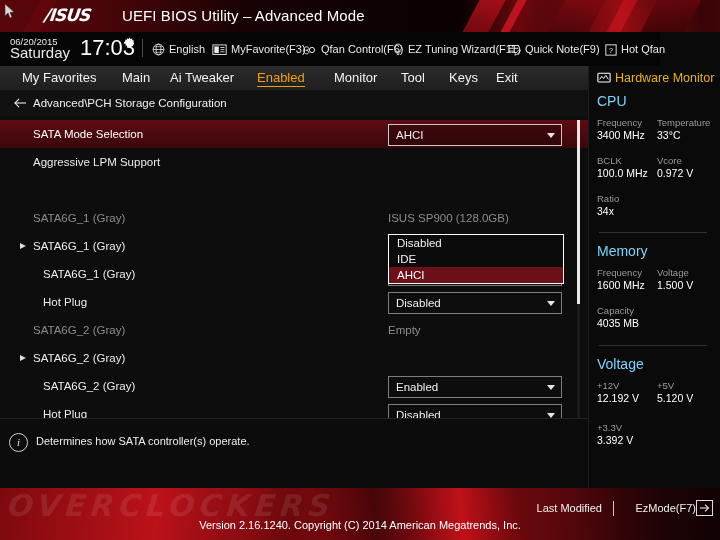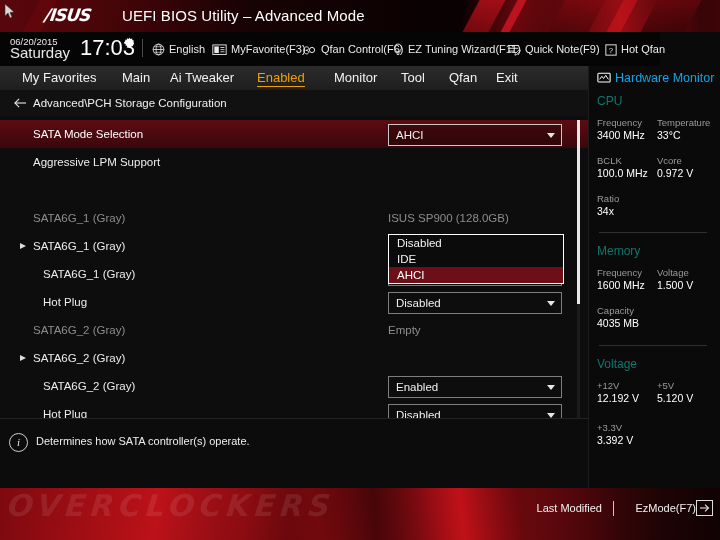--- a/index.html
+++ b/index.html
@@ -94,23 +94,23 @@
         border-top:1px solid #232323;}
   .help .ico{position:absolute;left:9px;top:14px;width:17px;height:17px;border:1px solid #cfcfcf;
         border-radius:50%;color:#e6e6e6;font-size:11px;line-height:17px;text-align:center;
         font-family:"Liberation Serif",serif;font-style:italic;}
   .help .txt{position:absolute;left:36px;top:15px;width:520px;font-size:11px;color:#ededed;
         line-height:15px;}
 
   
   .hw{position:absolute;left:588px;top:66px;width:132px;height:422px;background:#0a0a0a;
       border-left:1px solid #1c1c1c;}
-  .hw-title{position:absolute;left:8px;top:3px;font-size:12.5px;color:#0ea5e9;line-height:18px;}
+  .hw-title{position:absolute;left:8px;top:3px;font-size:12.5px;color:#eab308;line-height:18px;}
   .hw-title .mico{display:inline-block;vertical-align:-3px;margin-right:4px;}
-  .hw-sec{position:absolute;left:8px;font-size:12px;color:#0f766e;line-height:16px;}
+  .hw-sec{position:absolute;left:8px;font-size:14px;color:#7dd3fc;line-height:16px;}
   .hw-k{position:absolute;font-size:9.5px;color:#9b9b9b;line-height:13px;}
   .hw-v{position:absolute;font-size:10.5px;color:#ffffff;line-height:14px;}
   .hw-div{position:absolute;left:10px;width:108px;height:1px;background:#303030;}
 
   
   .footbar{position:absolute;left:0;top:488px;width:720px;height:52px;overflow:hidden;
            background:#090102;}
   .foot-art{position:absolute;inset:0;
     background:
       linear-gradient(84deg,rgba(0,0,0,0) 52%,rgba(205,18,26,.9) 64%,rgba(110,8,12,.5) 72%,rgba(0,0,0,0) 86%),
@@ -213,21 +213,21 @@
     </div>
   </div>
 
   <div class="menubar">
     <div class="tab" style="left:22px">My Favorites</div>
     <div class="tab" style="left:122px">Main</div>
     <div class="tab" style="left:170px">Ai Tweaker</div>
     <div class="tab active" style="left:257px">Enabled</div>
     <div class="tab" style="left:334px">Monitor</div>
     <div class="tab" style="left:401px">Tool</div>
-    <div class="tab" style="left:449px">Qfan</div>
+    <div class="tab" style="left:449px">Keys</div>
     <div class="tab" style="left:496px">Exit</div>
   </div>
 
   <div class="panel">
 
     <div class="crumb">
       <svg class="arrow" viewBox="0 0 14 12">
         <line x1="1" y1="6" x2="13" y2="6" stroke="#e8e8e8" stroke-width="1.2"></line>
         <polyline points="5.5,1.6 1,6 5.5,10.4" fill="none" stroke="#e8e8e8" stroke-width="1.2"></polyline>
       </svg>
@@ -356,15 +356,16 @@
   <div class="footbar">
     <div class="foot-art"></div>
     <div class="foot-wm">OVERCLOCKERS</div>
     <div class="lastmod">Last Modified</div>
     <div class="foot-sep"></div>
     <div class="ezmode">EzMode(F7)</div>
     <svg class="ezbox" viewBox="0 0 15 14">
       <line x1="3" y1="7" x2="11" y2="7" stroke="#e8e8e8" stroke-width="1.1"></line>
       <polyline points="8,3.6 11.5,7 8,10.4" fill="none" stroke="#e8e8e8" stroke-width="1.1"></polyline>
     </svg>
+    <div class="version">Version 2.16.1240. Copyright (C) 2014 American Megatrends, Inc.</div>
   </div>
 
 </div>
 
 </body></html>

